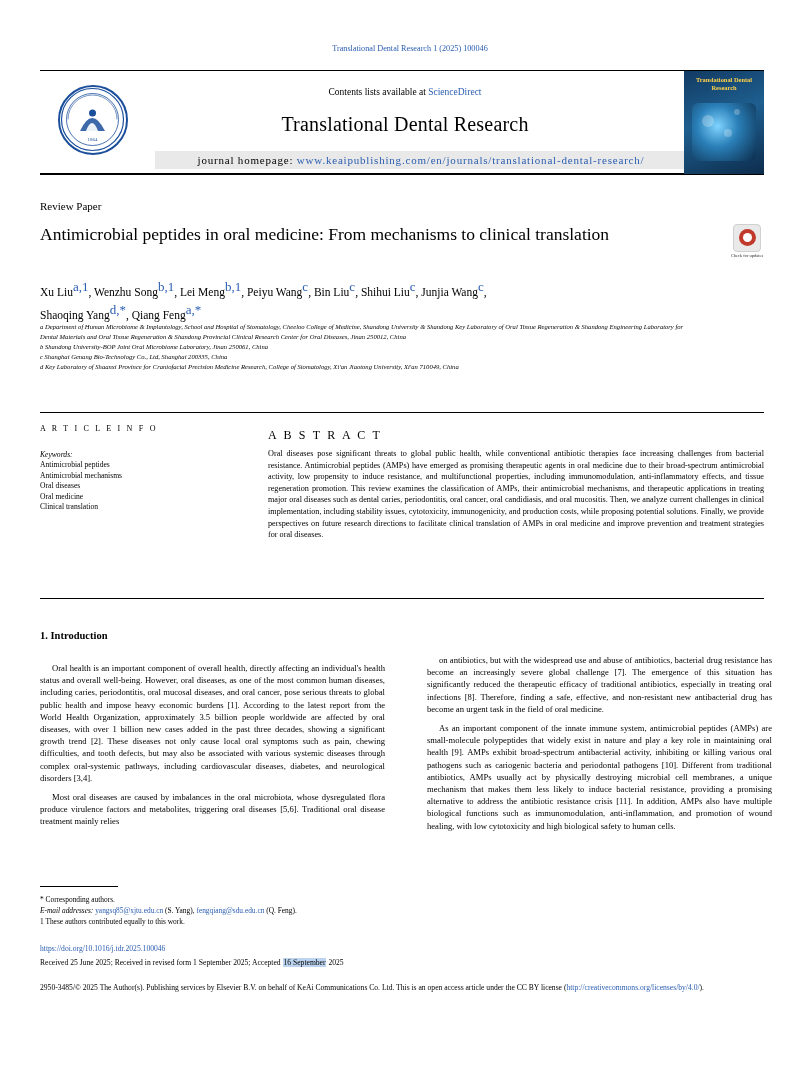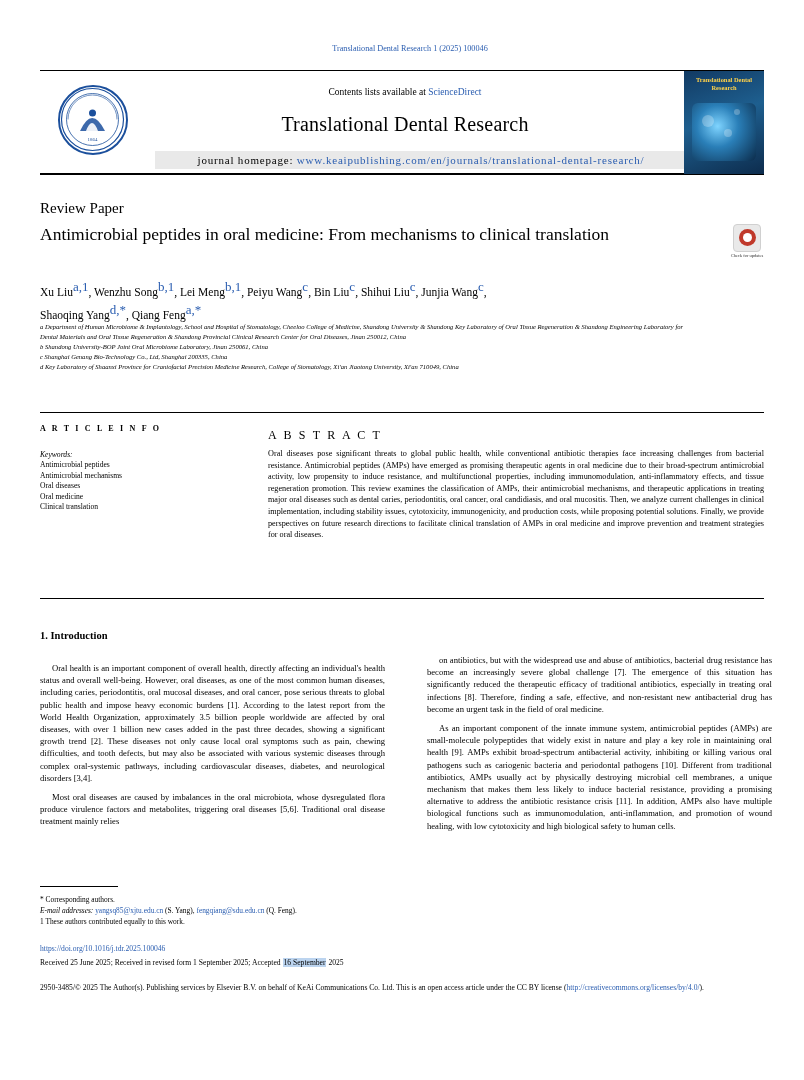--- a/index.html
+++ b/index.html
@@ -123,21 +123,21 @@
   .cover-thumb .ct-bubble {
     position: absolute;
     border-radius: 50%;
     background: rgba(255,255,255,0.25);
   }
   
   .review-label {
     position: absolute;
     left: 40px;
     top: 200px;
-    font-size: 15px;
+    font-size: 11px;
     font-family: "Liberation Serif", serif;
   }
   .title {
     position: absolute;
     left: 40px;
     top: 222px;
     width: 640px;
     font-size: 17.5px;
     line-height: 24px;
     font-family: "Liberation Serif", serif;
@@ -214,21 +214,20 @@
     width: 724px;
     border-top: 1px solid #000;
   }
   .info-head {
     position: absolute;
     left: 40px;
     top: 424px;
     font-size: 8px;
     letter-spacing: 2.2px;
     font-family: "Liberation Serif", serif;
-    font-weight: bold;
   }
   .abstract-head {
     position: absolute;
     left: 268px;
     top: 428px;
     font-size: 12px;
     letter-spacing: 2.2px;
   }
   .keywords {
     position: absolute;

